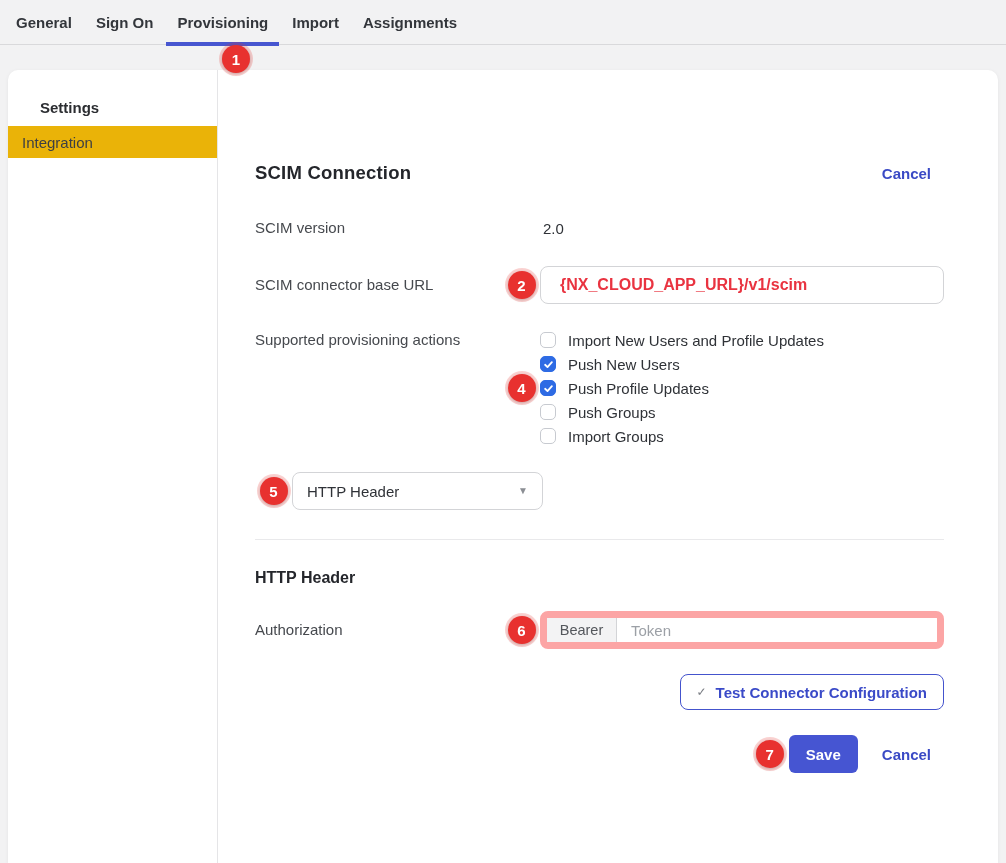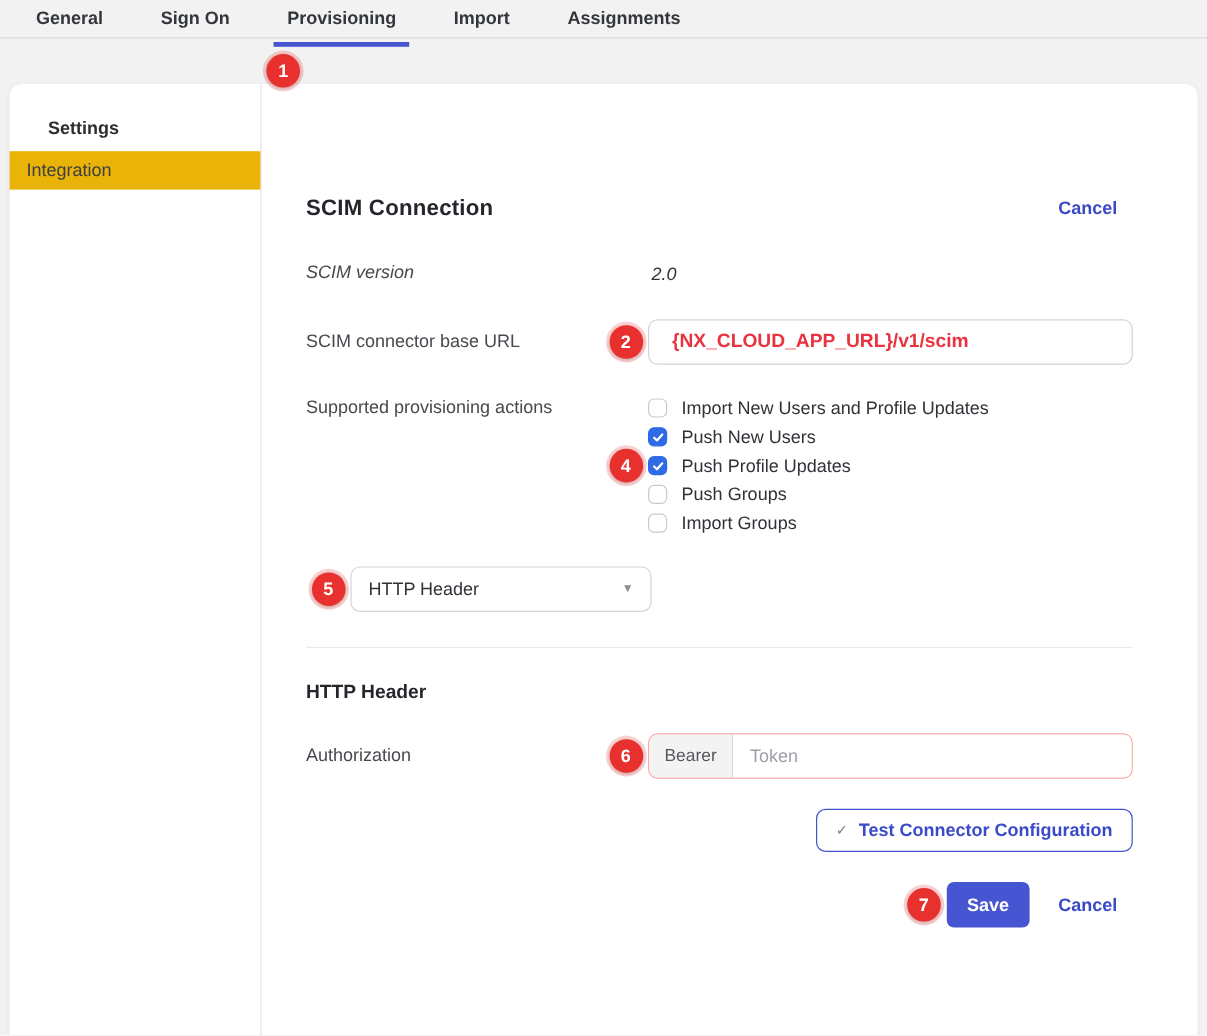--- a/index.html
+++ b/index.html
@@ -6,25 +6,25 @@
   html,body { width:1006px; height:863px; overflow:hidden; }
   body {
     font-family:"Liberation Sans", sans-serif;
     background:#f2f2f3;
     position:relative;
     color:#2f3237;
   }
 
   
   .tabbar {
-    height:32px;
-    display:flex;
-    align-items:center;
-    gap:48px;
-    padding-left:30px;
+    height:45px;
+    display:flex;
+    align-items:center;
+    gap:24px;
+    padding-left:16px;
     border-bottom:1px solid #d9d9db;
     position:relative;
   }
   .tab {
     font-size:15px;
     font-weight:700;
     color:#33363b;
     position:relative;
     height:45px;
     display:flex;
@@ -108,21 +108,21 @@
     cursor:pointer;
     text-decoration:none;
   }
   .title-row .link { margin-right:13px; }
 
   .form-row { display:flex; align-items:center; }
   .form-label { width:248px; flex:none; font-size:15px; color:#46494e; line-height:20px; }
   .badge-slot { width:37px; flex:none; display:flex; align-items:center; justify-content:center; }
   .control { flex:1; min-width:0; }
 
-  .row-version { margin-top:34px;font-style:italic; }
+  .row-version { margin-top:34px; }
   .plain-value { font-size:15px; color:#2f3237; padding-left:3px; }
 
   .row-baseurl { margin-top:28px; }
   .row-uniqueid { margin-top:22px; }
 
   .text-input {
     width:100%;
     height:38px;
     border:1px solid #d3d4d7;
     border-radius:8px;
@@ -178,21 +178,21 @@
   .chevron { font-size:10px; color:#8b8e94; line-height:1; }
 
   .divider { margin-top:29px; border-top:1px solid #e9e9eb; }
 
   .section-heading { margin-top:29px; font-size:16px; font-weight:700; color:#24262b; }
 
   .row-authz { margin-top:24px; }
   .input-group {
     display:flex;
     height:38px;
-    border:1px solid #fca5a5;
+    border:7px solid #fca5a5;
     border-radius:8px;
     overflow:hidden;
     background:#fff;
   }
   .input-prefix {
     width:70px;
     flex:none;
     background:#f3f3f4;
     border-right:1px solid #d3d4d7;
     display:flex;

